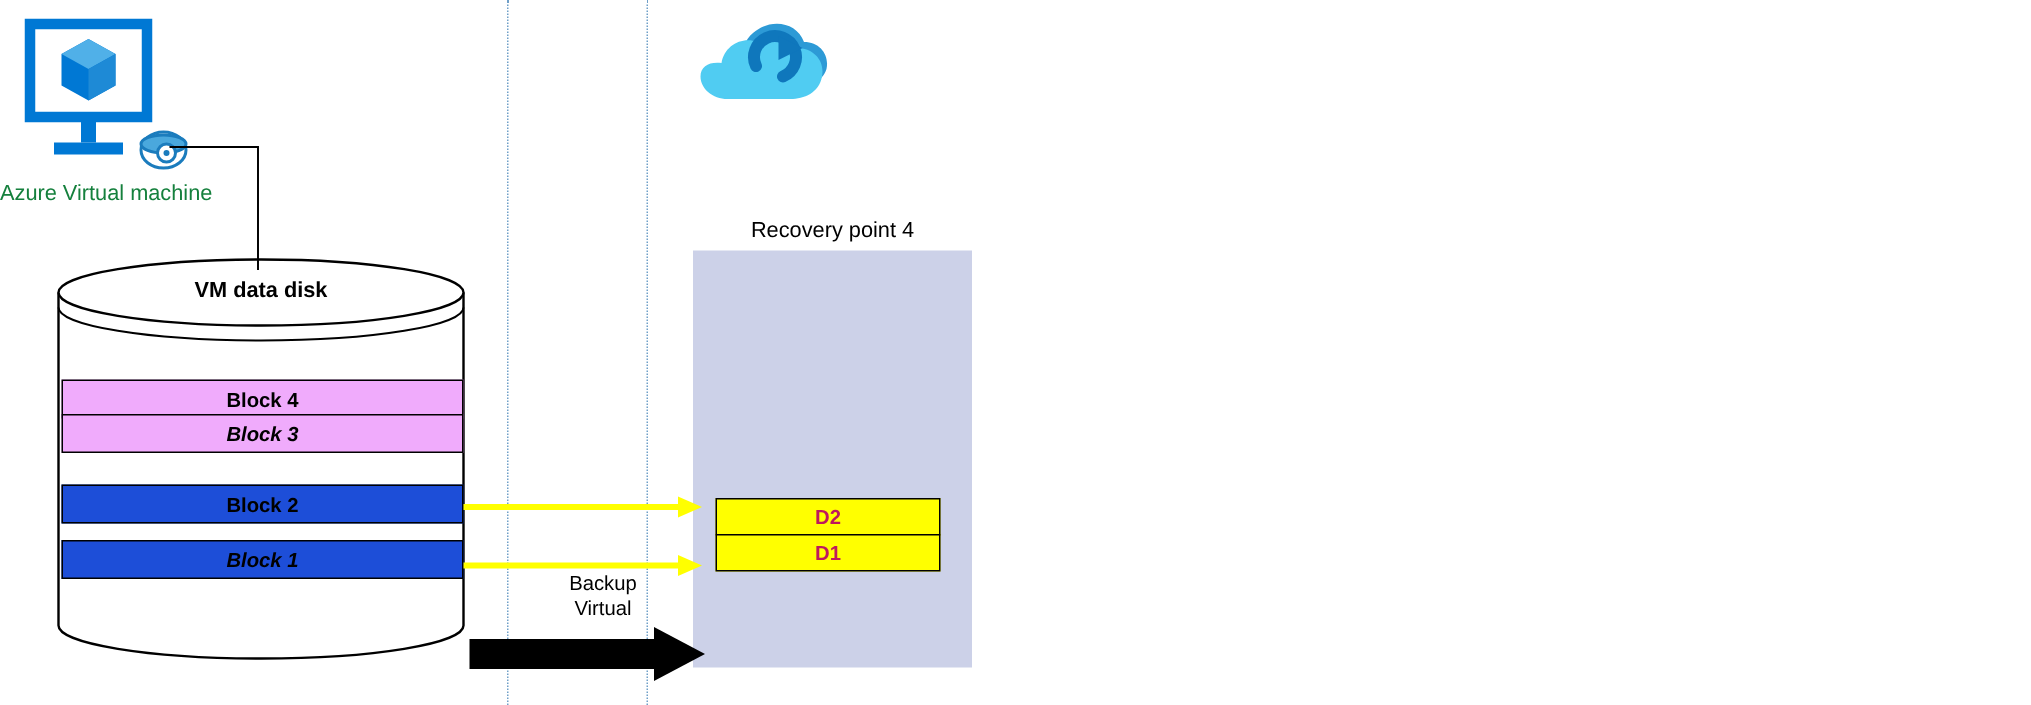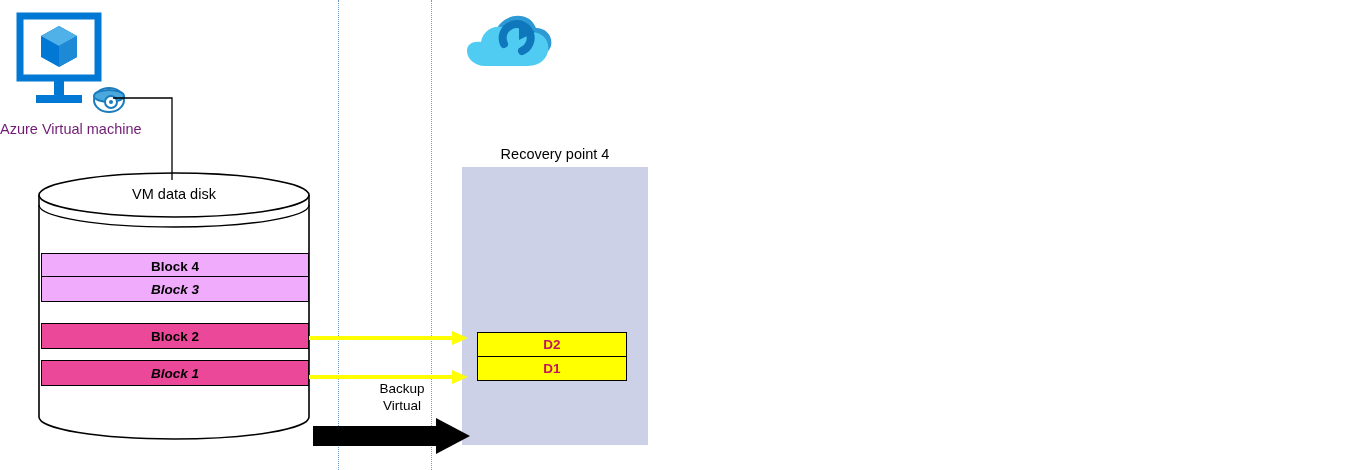--- a/index.html
+++ b/index.html
@@ -30,58 +30,59 @@
     left: 14px;
     top: 10px;
     width: 120px;
     height: 105px;
   }
   .vm-label {
     position: absolute;
     left: 0px;
     top: 121px;
     font-size: 14.5px;
-    color: #701a75;
+    color: #15803d;
     white-space: nowrap;
   }
 
   
   #cylinder {
     left: 38px;
     top: 172px;
     width: 272px;
     height: 268px;
   }
   .disk-title {
     position: absolute;
     left: 38px;
     top: 186px;
     width: 272px;
     text-align: center;
     font-size: 14.5px;
     color: #000;
+    font-weight: bold;
   }
 
   
   .block {
     position: absolute;
     left: 41px;
     width: 268px;
     height: 26px;
     box-sizing: border-box;
     border: 1px solid #000;
     font-size: 13.5px;
     font-weight: bold;
     color: #000;
     display: flex;
     align-items: center;
     justify-content: center;
   }
   .block.white { background: #f0abfc; }
-  .block.yellow { background: #ec4899; }
+  .block.yellow { background: #1d4ed8; }
 
   
   #recovery-panel {
     left: 462px;
     top: 167px;
     width: 186px;
     height: 278px;
     background: #ccd1e8;
   }
   .panel-title {

